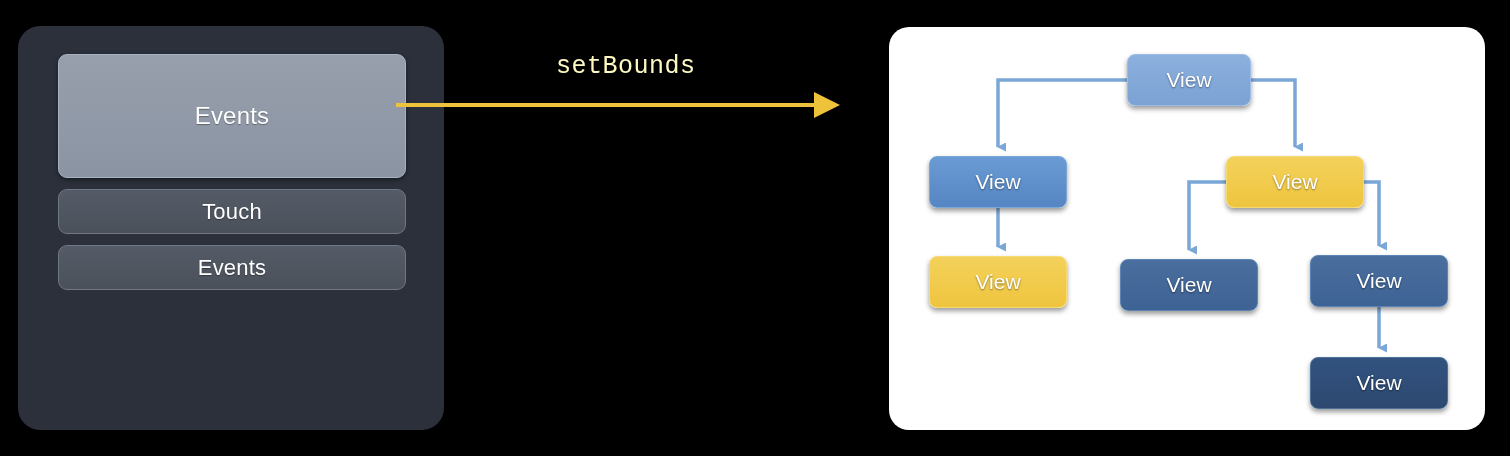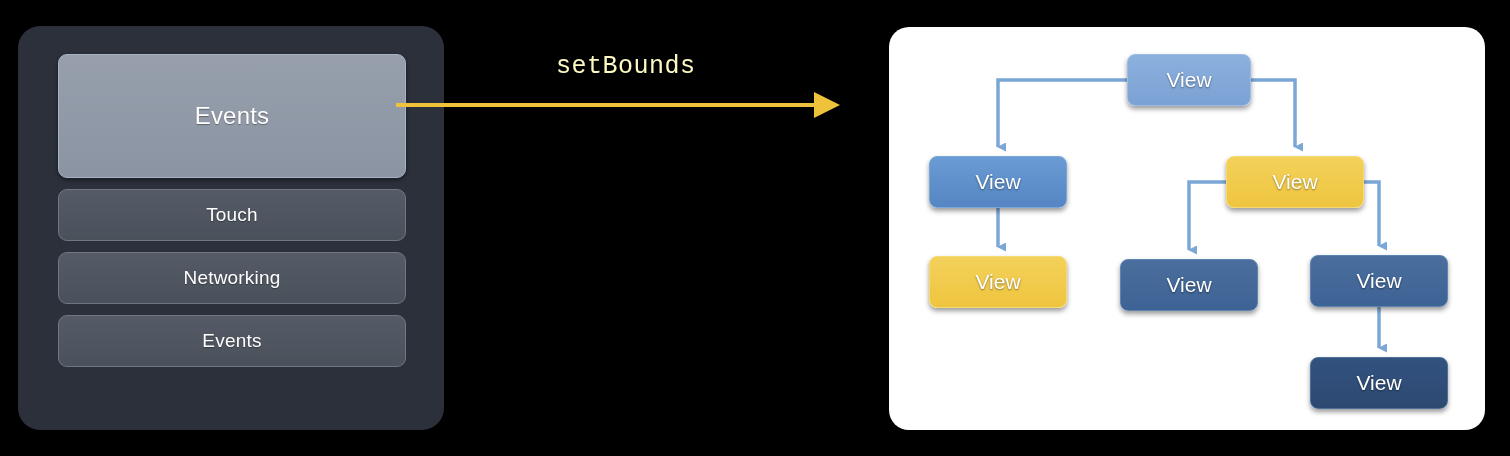--- a/index.html
+++ b/index.html
@@ -46,22 +46,22 @@
     color: #ffffff;
     display: flex;
     align-items: center;
     justify-content: center;
     letter-spacing: 0.2px;
     margin-bottom: 11px;
     text-shadow: 0 1px 1px rgba(0,0,0,0.35);
   }
   .svc.normal {
     background: linear-gradient(#545b66, #4b515b);
-    height: 52px;
-    font-size: 19px;
+    height: 45px;
+    font-size: 22px;
   }
   .svc.featured {
     background: linear-gradient(#979fad, #8b94a2);
     border: 1px solid #aab2bf;
     height: 124px;
     font-size: 24px;
     box-shadow: 0 2px 4px rgba(0,0,0,0.45);
   }
 
   
@@ -127,23 +127,20 @@
 
   <div class="left-panel">
     <div class="svc-list">
       <div class="svc featured">
         <span>Events</span>
       </div>
       <div class="svc normal">
         <span>Touch</span>
       </div>
       <div class="svc normal">
-        <span>Networking</span>
-      </div>
-      <div class="svc normal">
         <span>Events</span>
       </div>
     </div>
   </div>
 
   <div class="flow-label">setBounds</div>
 
   <svg class="flow-arrow" viewBox="0 0 450 38">
     <line x1="0" y1="19" x2="424" y2="19" stroke="#efc23c" stroke-width="4"></line>
     <polygon points="418,6 444,19 418,32" fill="#efc23c"></polygon>

